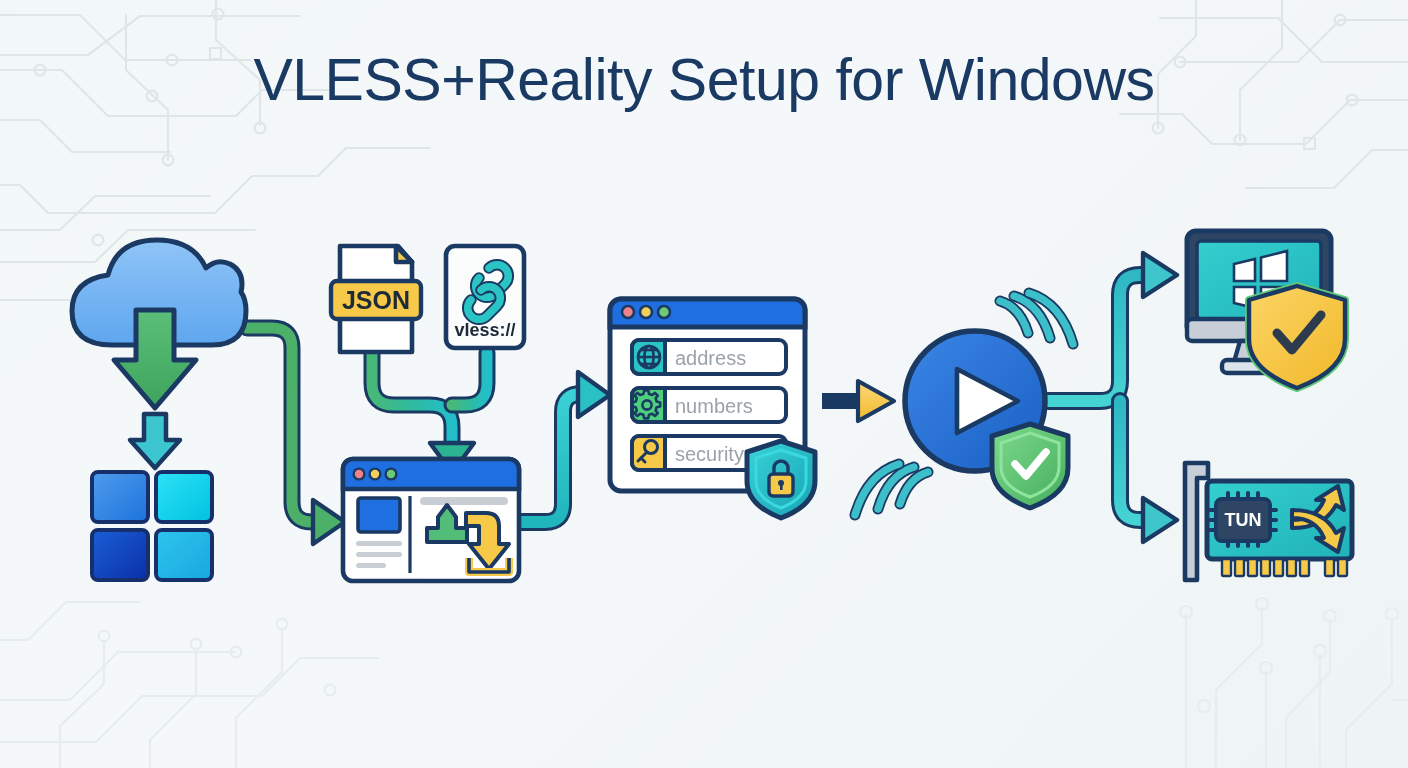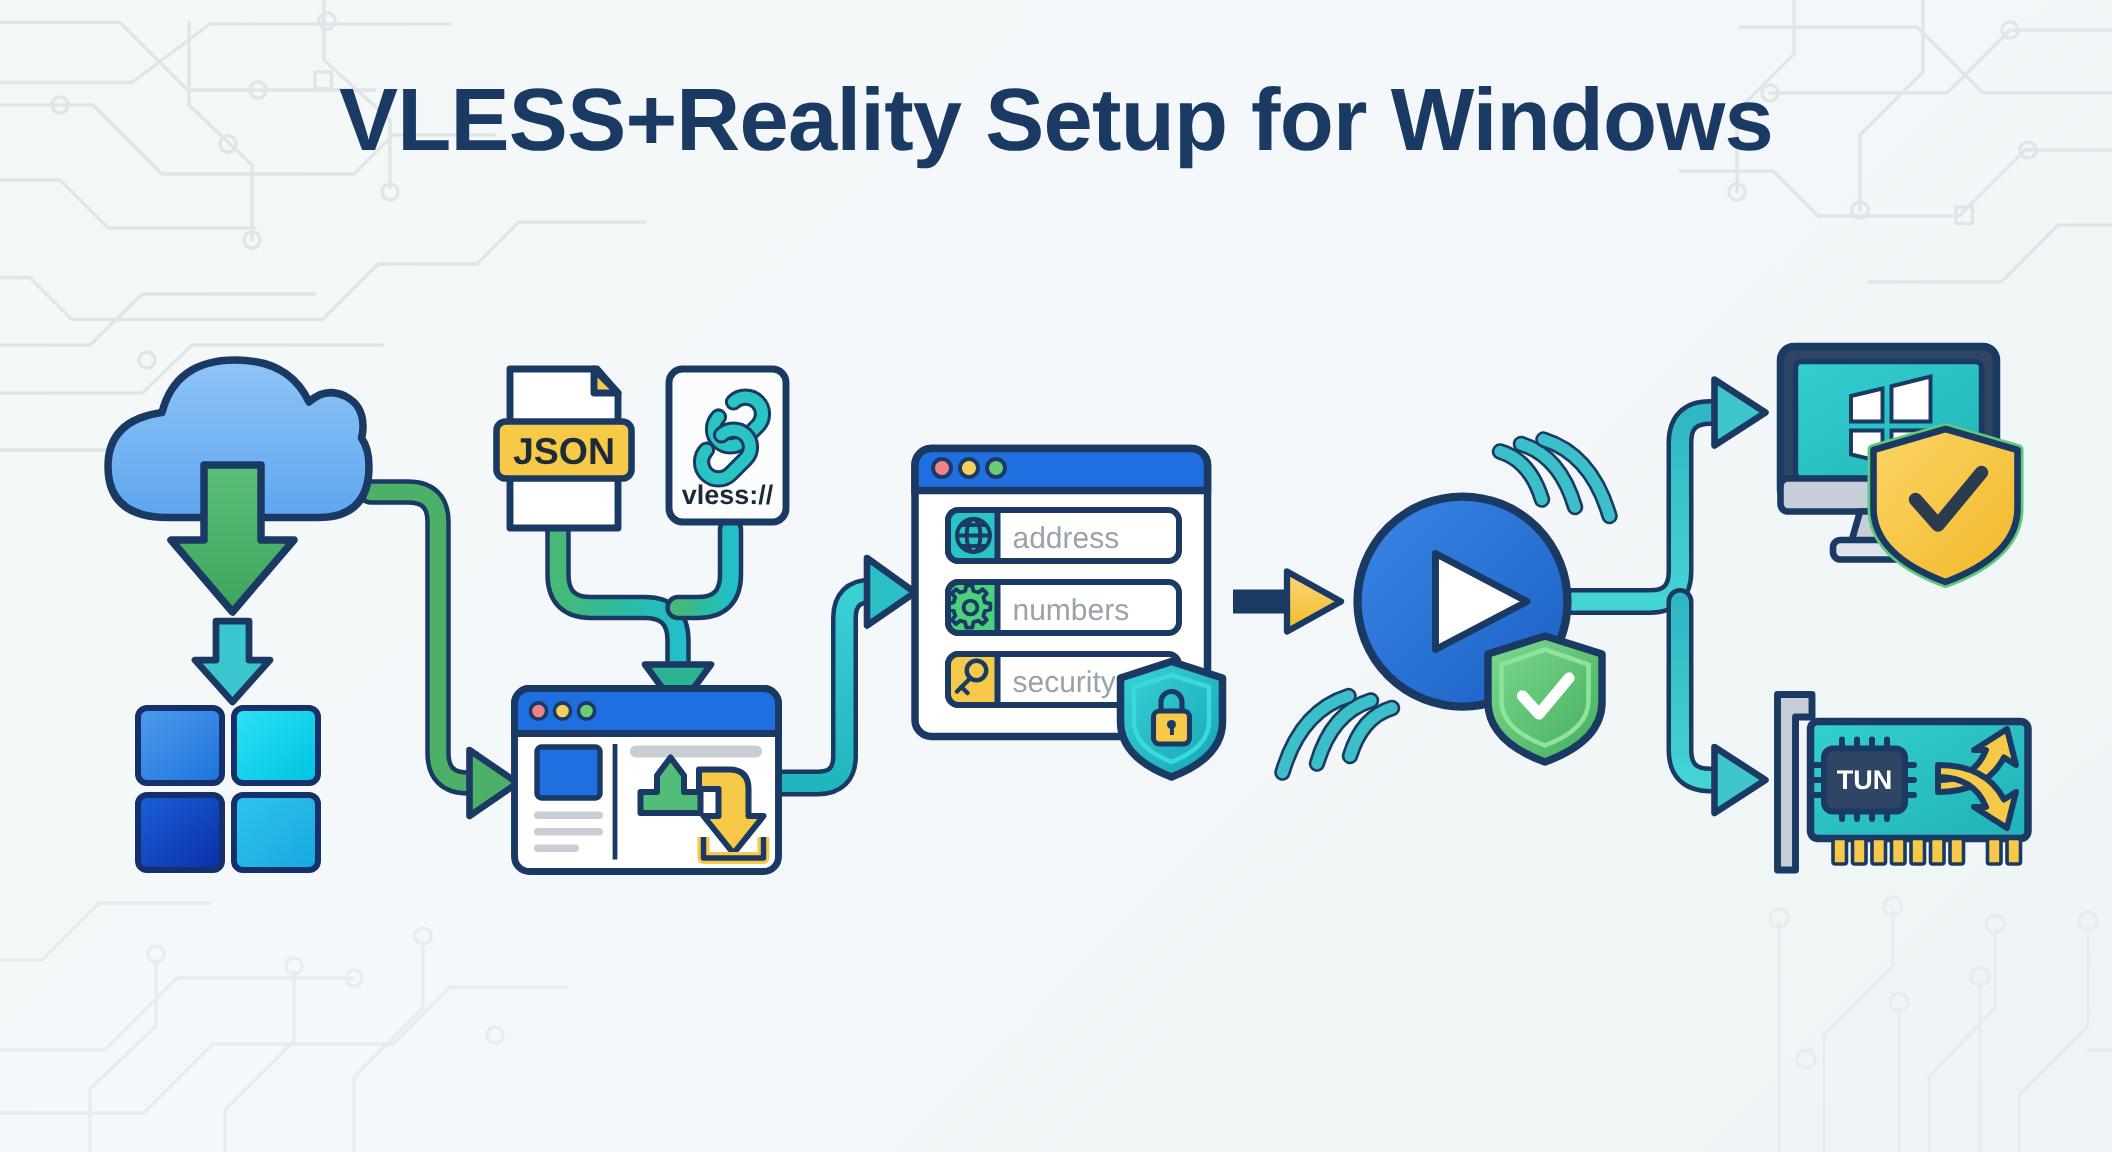--- a/index.html
+++ b/index.html
@@ -25,21 +25,21 @@
     height: 768px;
     pointer-events: none;
   }
   #page-title {
     position: absolute;
     top: 46px;
     left: 0;
     width: 1408px;
     text-align: center;
     font-size: 59px;
-    font-weight: bold;
+    font-weight: normal;
     color: #1b3a63;
     letter-spacing: -0.5px;
     font-family: "Liberation Sans", sans-serif;
     white-space: nowrap;
   }
   #diagram {
     position: absolute;
     inset: 0;
     width: 1408px;
     height: 768px;

